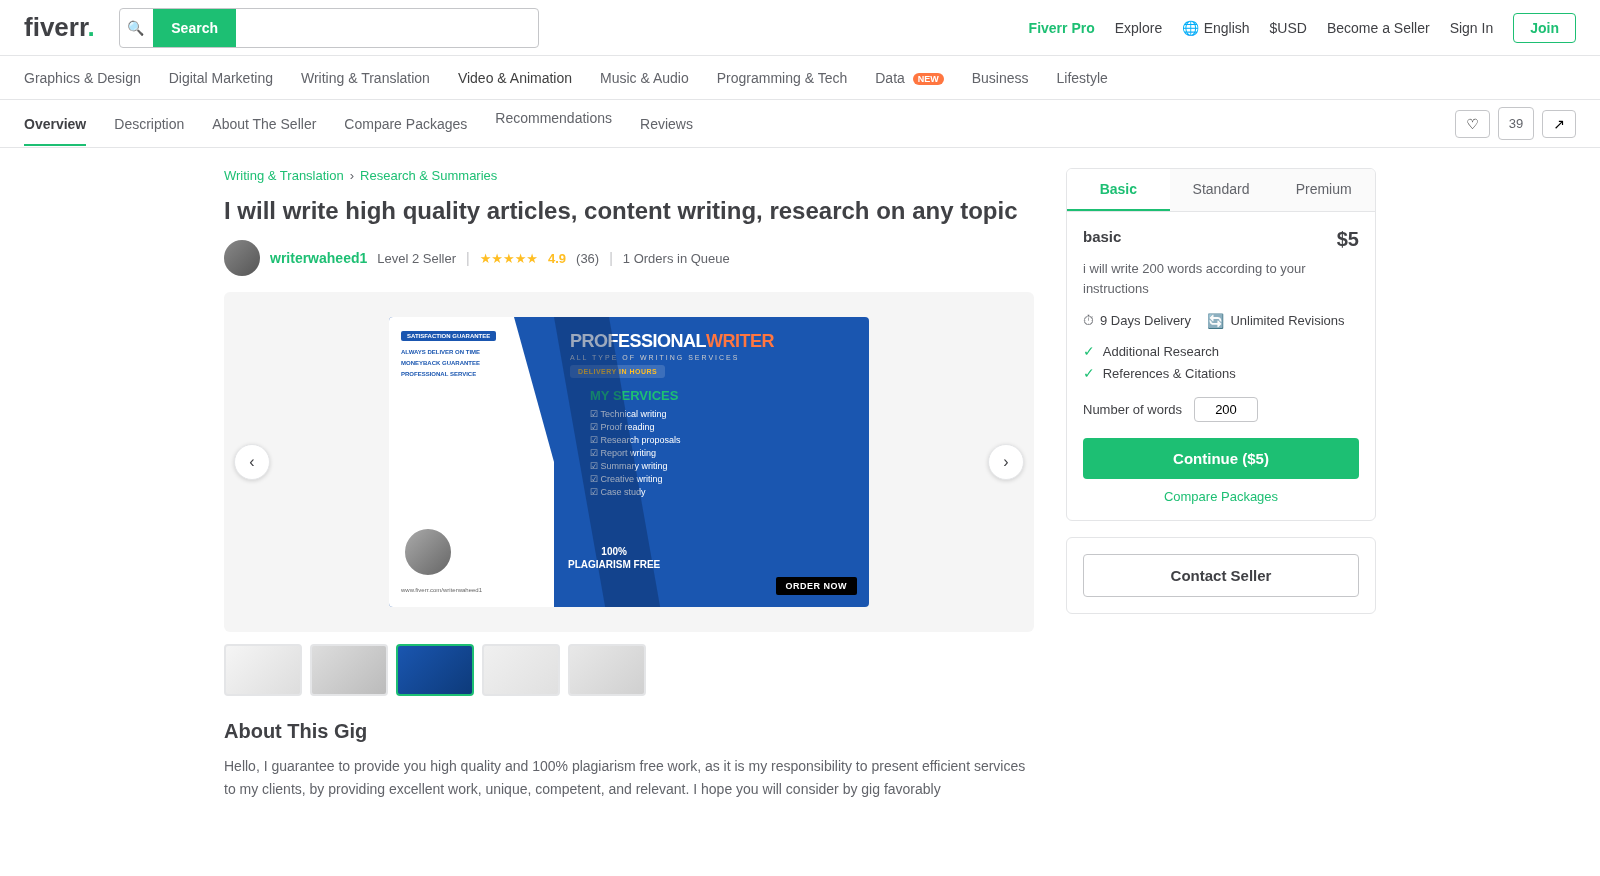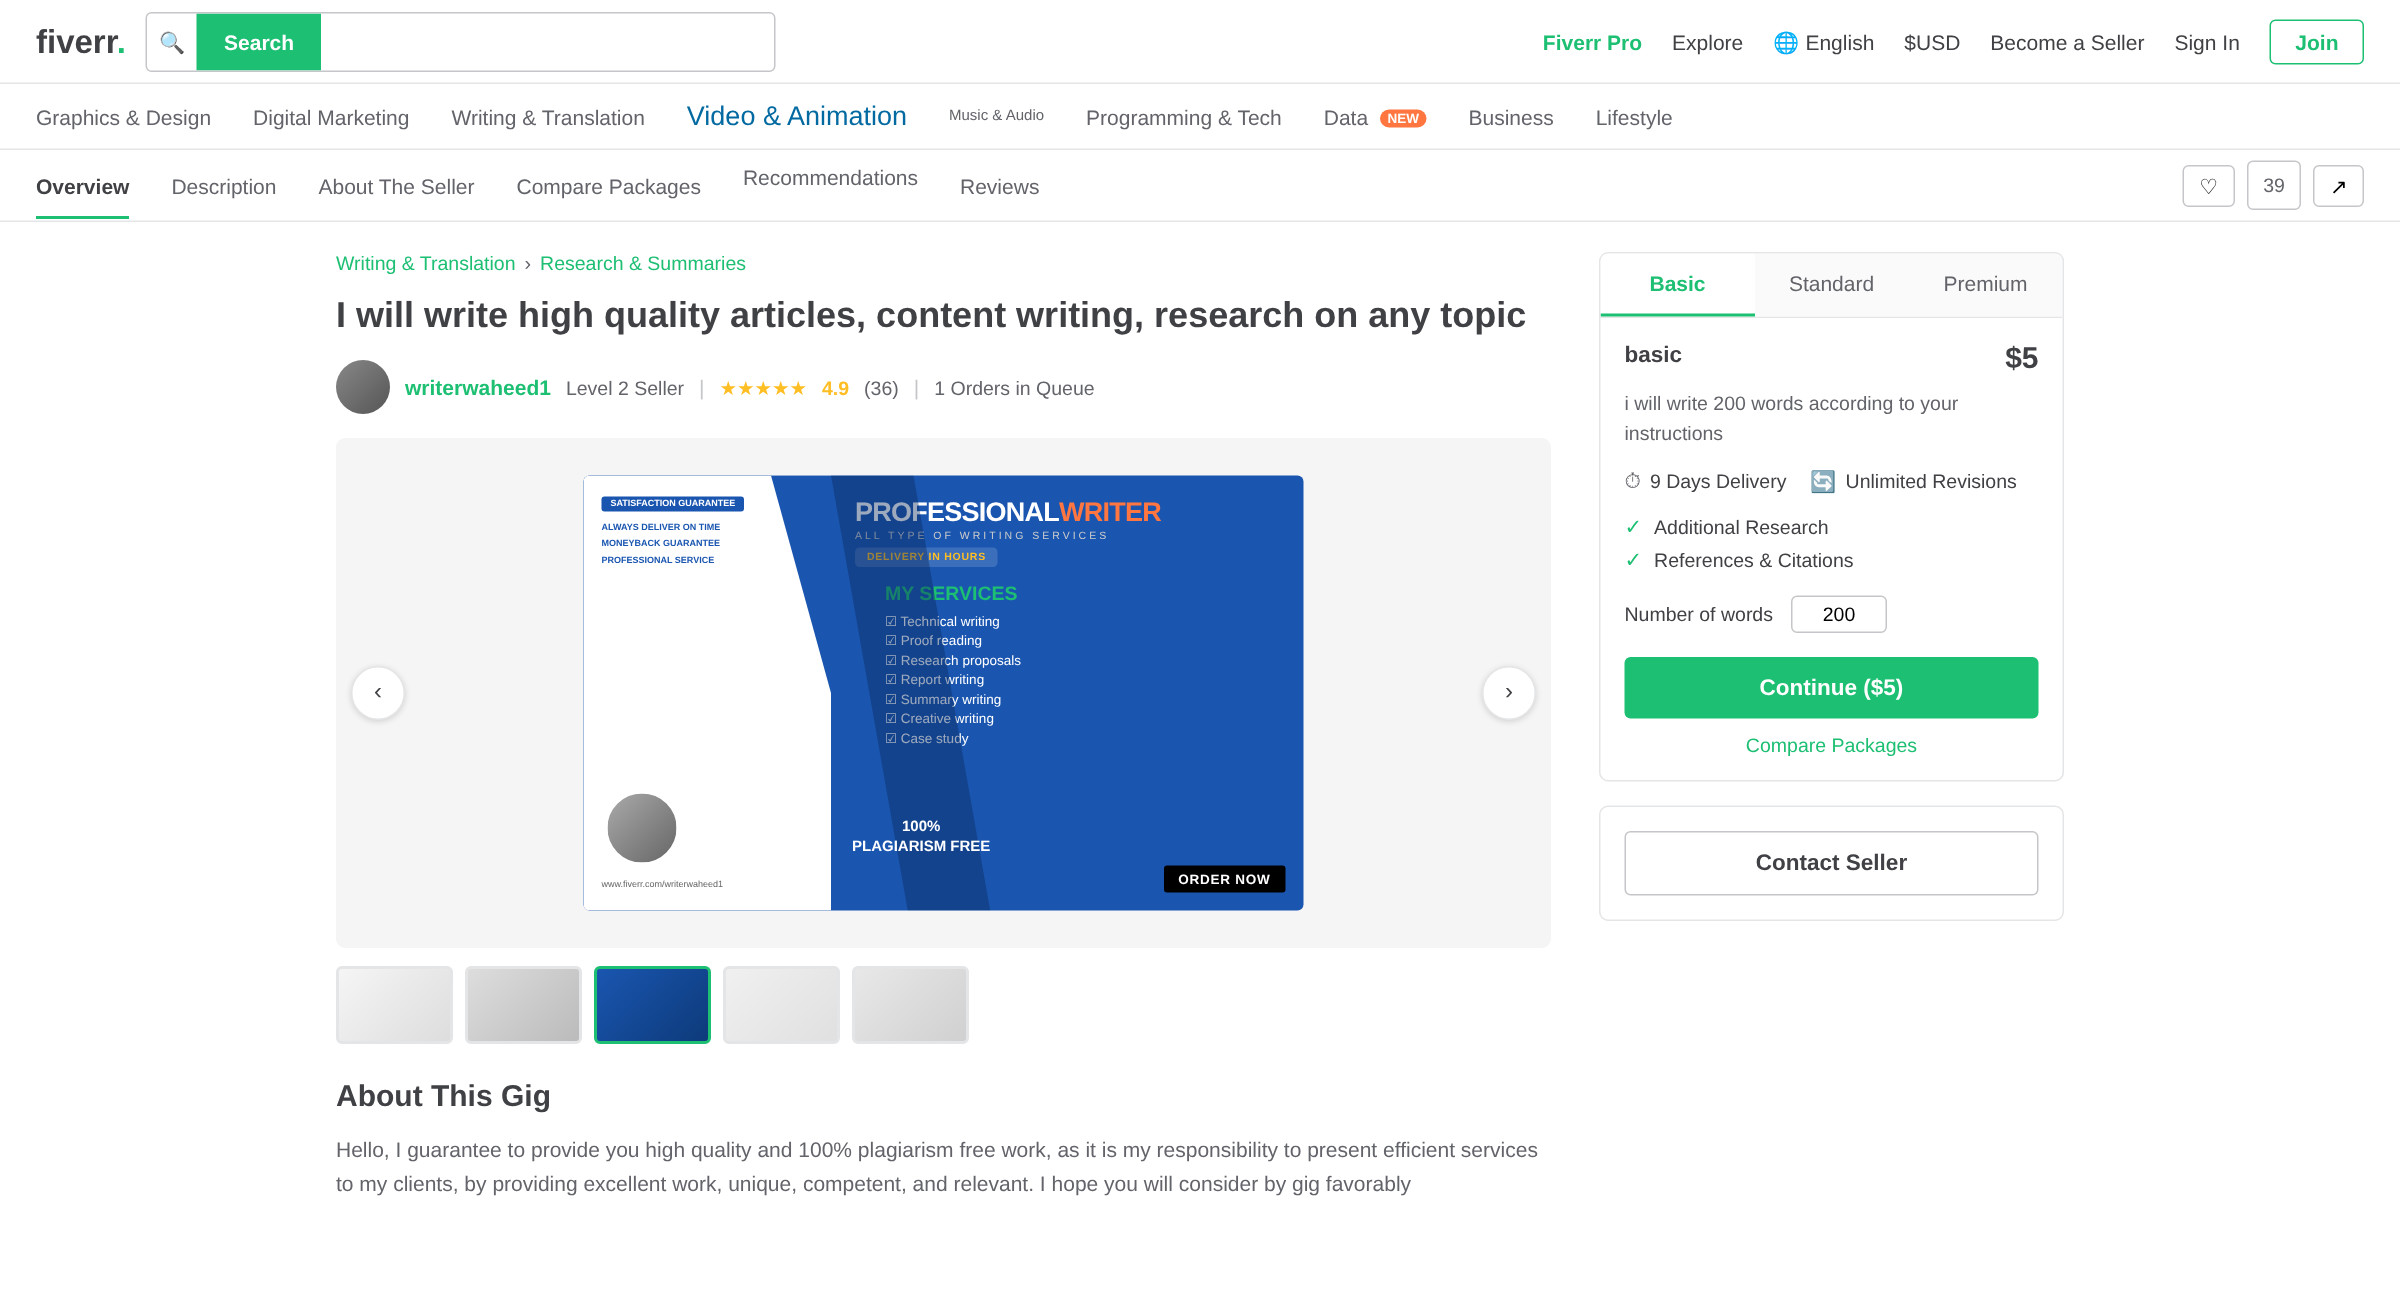--- a/index.html
+++ b/index.html
@@ -2,21 +2,21 @@
 <html><head>
   <meta charset="utf-8">
   <style>
     * { box-sizing: border-box; margin: 0; padding: 0; }
     body { font-family: 'Segoe UI', Arial, sans-serif; font-size: 14px; color: #404145; background: #fff; }
   </style>
 </head>
 <body>
 
 <header style="display:flex;align-items:center;padding:0 24px;height:56px;border-bottom:1px solid #e4e5e7;">
-  <div style="font-size:22px;font-weight:900;color:#404145;margin-right:13px;cursor:pointer;text-align:center;">
+  <div style="font-size:26px;font-weight:900;color:#404145;margin-right:24px;cursor:pointer;text-align:center;">
     <span style="color:#404145;">fiverr</span><span style="color:#1dbf73;">.</span>
   </div>
   <div style="display:flex;align-items:center;border:1px solid #c5c6c9;border-radius:4px;overflow:hidden;flex:1;max-width:420px;">
     <span style="padding:0 8px;color:#74767e;font-size:14px;">🔍</span>
     <button style="background:#1dbf73;color:#fff;border:none;padding:8px 18px;font-size:14px;font-weight:600;cursor:pointer;height:38px;">Search</button>
   </div>
   <nav style="display:flex;align-items:center;margin-left:auto;gap:20px;">
     <a style="text-decoration:none;color:#1dbf73;font-weight:600;font-size:14px;">Fiverr Pro</a>
     <a style="text-decoration:none;color:#404145;font-size:14px;">Explore</a>
     <a style="text-decoration:none;color:#404145;font-size:14px;display:flex;align-items:center;gap:4px;">
@@ -27,22 +27,22 @@
     <a style="text-decoration:none;color:#404145;font-size:14px;">Become a Seller</a>
     <a style="text-decoration:none;color:#404145;font-size:14px;">Sign In</a>
     <a style="text-decoration:none;color:#1dbf73;font-size:14px;font-weight:600;border:1px solid #1dbf73;padding:6px 16px;border-radius:4px;">Join</a>
   </nav>
 </header>
 
 <nav style="display:flex;align-items:center;padding:0 24px;height:44px;border-bottom:1px solid #e4e5e7;gap:28px;overflow:hidden;">
   <a style="text-decoration:none;color:#62646a;font-size:14px;white-space:nowrap;">Graphics &amp; Design</a>
   <a style="text-decoration:none;color:#62646a;font-size:14px;white-space:nowrap;">Digital Marketing</a>
   <a style="text-decoration:none;color:#62646a;font-size:14px;white-space:nowrap;">Writing &amp; Translation</a>
-  <a style="text-decoration:none;color:#0369a1;font-size:18px;white-space:nowrap;">Video &amp; Animation</a>
-  <a style="text-decoration:none;color:#62646a;font-size:10px;white-space:nowrap;">Music &amp; Audio</a>
+  <a style="text-decoration:none;color:#404040;font-size:14px;white-space:nowrap;">Video &amp; Animation</a>
+  <a style="text-decoration:none;color:#62646a;font-size:14px;white-space:nowrap;">Music &amp; Audio</a>
   <a style="text-decoration:none;color:#62646a;font-size:14px;white-space:nowrap;">Programming &amp; Tech</a>
   <a style="text-decoration:none;color:#62646a;font-size:14px;white-space:nowrap;">
     <span>Data</span>
     <span style="background:#ff7640;color:#fff;font-size:9px;font-weight:700;padding:1px 5px;border-radius:8px;margin-left:4px;vertical-align:middle;">NEW</span>
   </a>
   <a style="text-decoration:none;color:#62646a;font-size:14px;white-space:nowrap;">Business</a>
   <a style="text-decoration:none;color:#62646a;font-size:14px;white-space:nowrap;">Lifestyle</a>
 </nav>
 
 <div style="display:flex;align-items:center;padding:0 24px;border-bottom:1px solid #e4e5e7;height:48px;gap:28px;">

